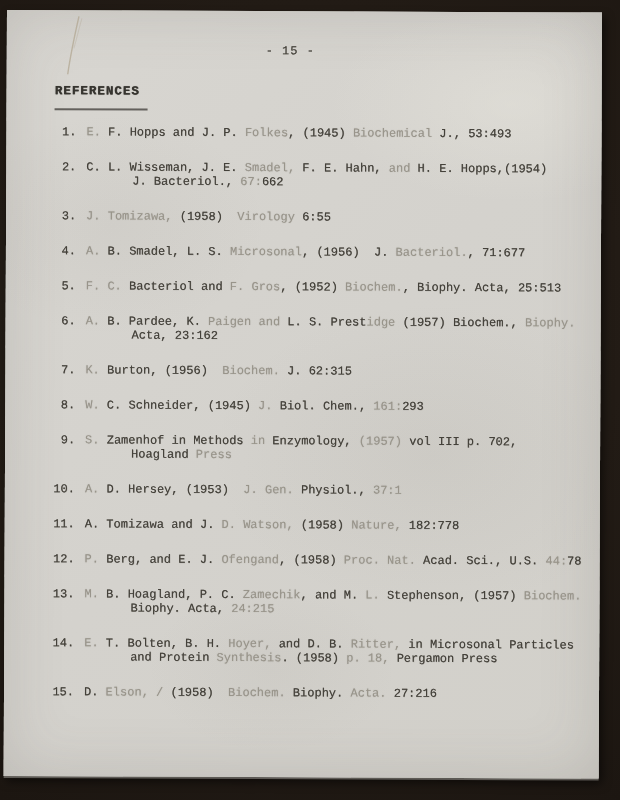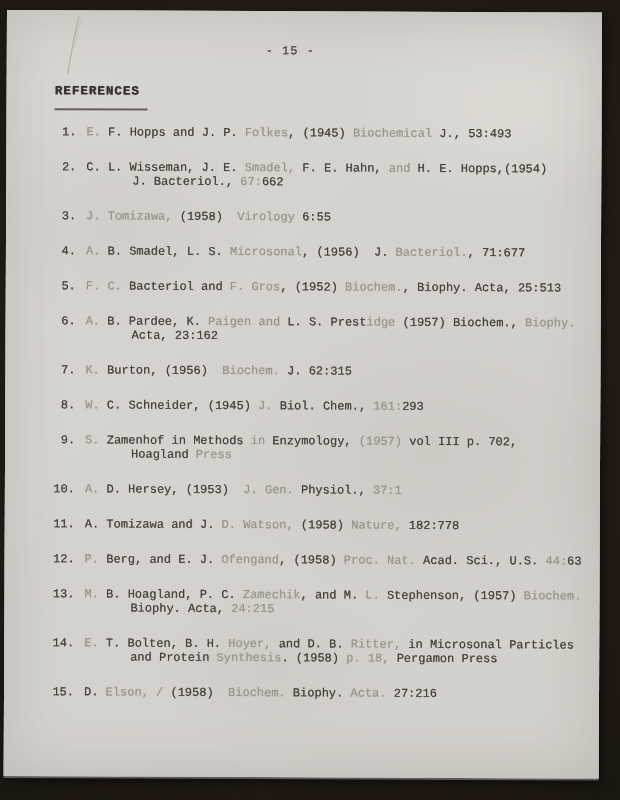--- a/index.html
+++ b/index.html
@@ -145,21 +145,21 @@
       </div>
       <div class="ref">
         <span class="num">11.</span>
         <div class="lines">
           <div class="line"><span>A. Tomizawa and J. </span><span class="fd">D. Watson,</span><span> (1958) </span><span class="fd">Nature,</span><span> 182:778</span></div>
         </div>
       </div>
       <div class="ref">
         <span class="num">12.</span>
         <div class="lines">
-          <div class="line"><span class="fd">P.</span><span> Berg, and E. J. </span><span class="fd">Ofengand</span><span>, (1958) </span><span class="fd">Proc. Nat.</span><span> Acad. Sci., U.S. </span><span class="fd">44:</span><span>63</span></div>
+          <div class="line"><span class="fd">P.</span><span> Berg, and E. J. </span><span class="fd">Ofengand</span><span>, (1958) </span><span class="fd">Proc. Nat.</span><span> Acad. Sci., U.S. </span><span class="fd">44:</span><span>78</span></div>
         </div>
       </div>
       <div class="ref">
         <span class="num">13.</span>
         <div class="lines">
           <div class="line"><span class="fd">M.</span><span> B. Hoagland, P. C. </span><span class="fd">Zamechik</span><span>, and M. </span><span class="fd">L.</span><span> Stephenson, (1957) </span><span class="fd">Biochem.</span></div>
           <div class="line"><span>Biophy. Acta, </span><span class="fd">24:215</span></div>
         </div>
       </div>
       <div class="ref">

